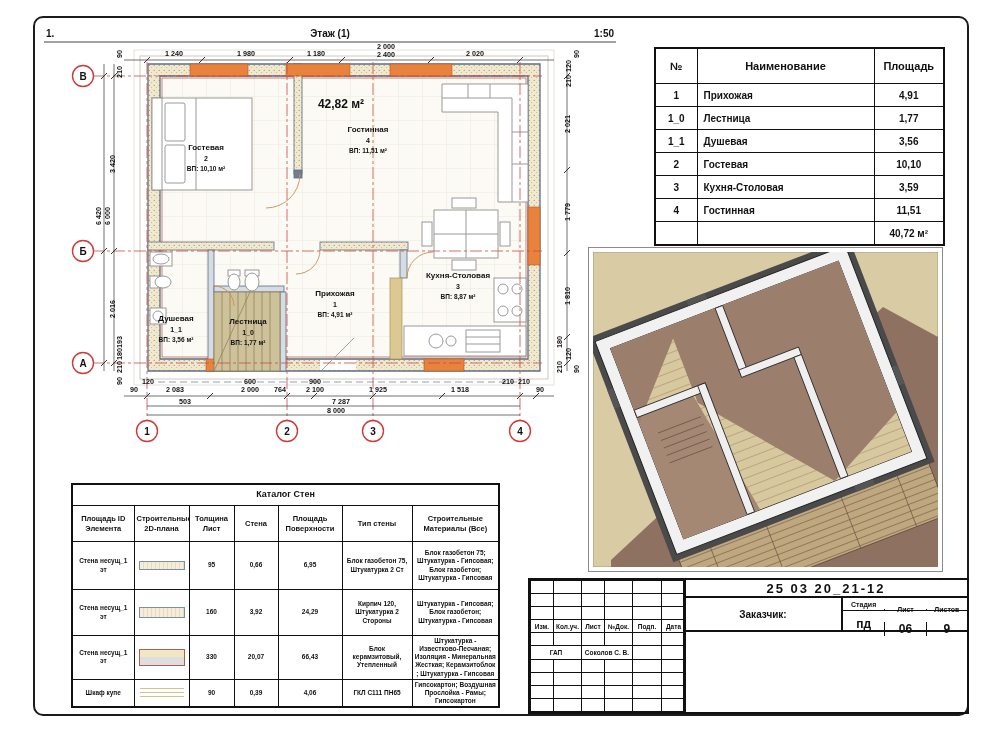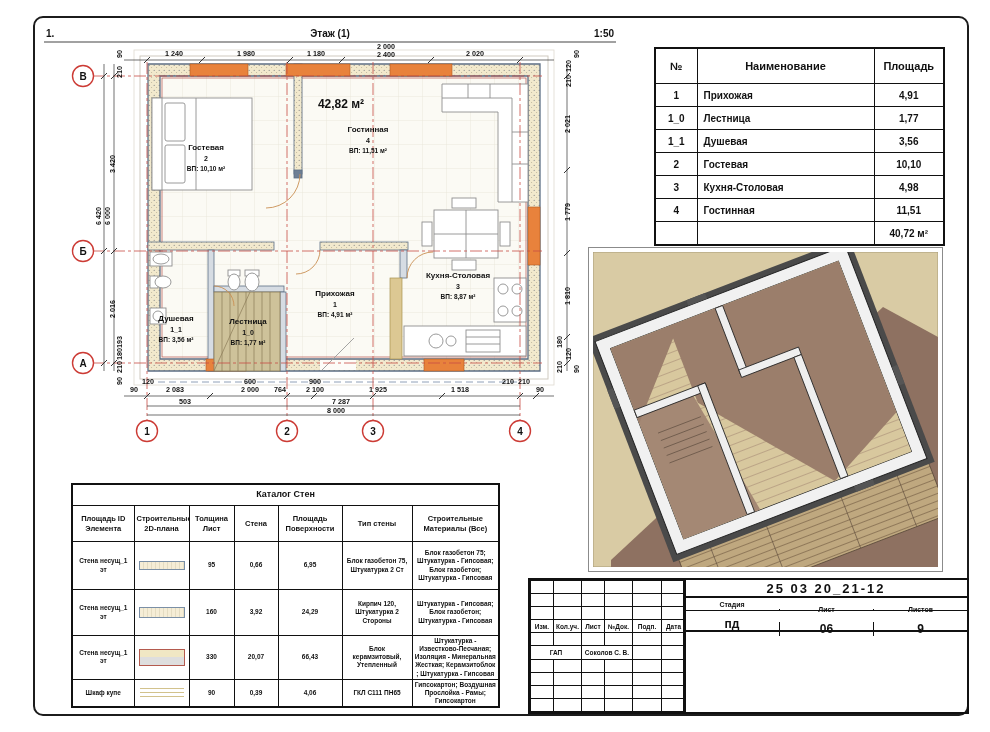--- a/index.html
+++ b/index.html
@@ -361,21 +361,21 @@
       <td class="c">3,56</td>
     </tr>
     <tr class="rw">
       <td class="c">2</td>
       <td class="l">Гостевая</td>
       <td class="c">10,10</td>
     </tr>
     <tr class="rw">
       <td class="c">3</td>
       <td class="l">Кухня-Столовая</td>
-      <td class="c">4,98</td>
+      <td class="c">3,59</td>
     </tr>
     <tr class="rw">
       <td class="c">4</td>
       <td class="l">Гостинная</td>
       <td class="c">11,51</td>
     </tr>
     <tr class="rw">
       <td></td>
       <td></td>
       <td class="c">40,72 м²</td>
@@ -592,20 +592,21 @@
               <td></td>
               <td></td>
               <td></td>
             </tr>
       </tbody>
         </table>
     </div>
     <div id="tb-right">
       <div class="tb-code">25 03 20_21-12</div>
       <div class="tb-row3">
+        <div class="tb-cust">Заказчик:</div>
         <div class="tb-stage">
           <div class="sl">Стадия</div>
           <div class="sl bl">Лист</div>
           <div class="sl bl">Листов</div>
           <div class="sv">пд</div>
           <div class="sv bl">06</div>
           <div class="sv bl">9</div>
         </div>
       </div>
     </div>

